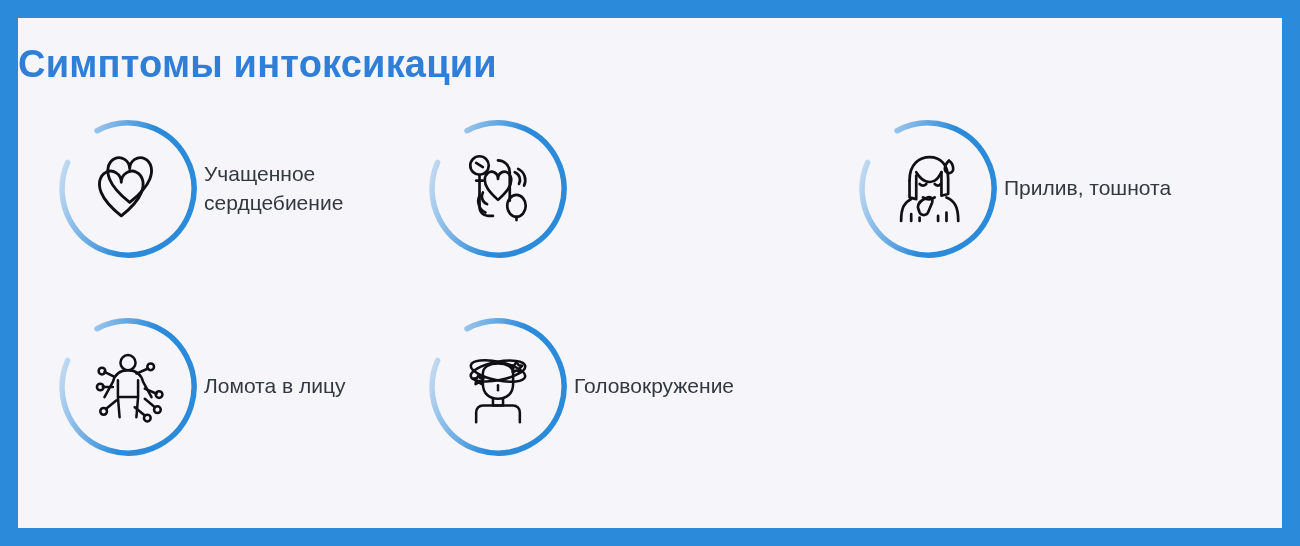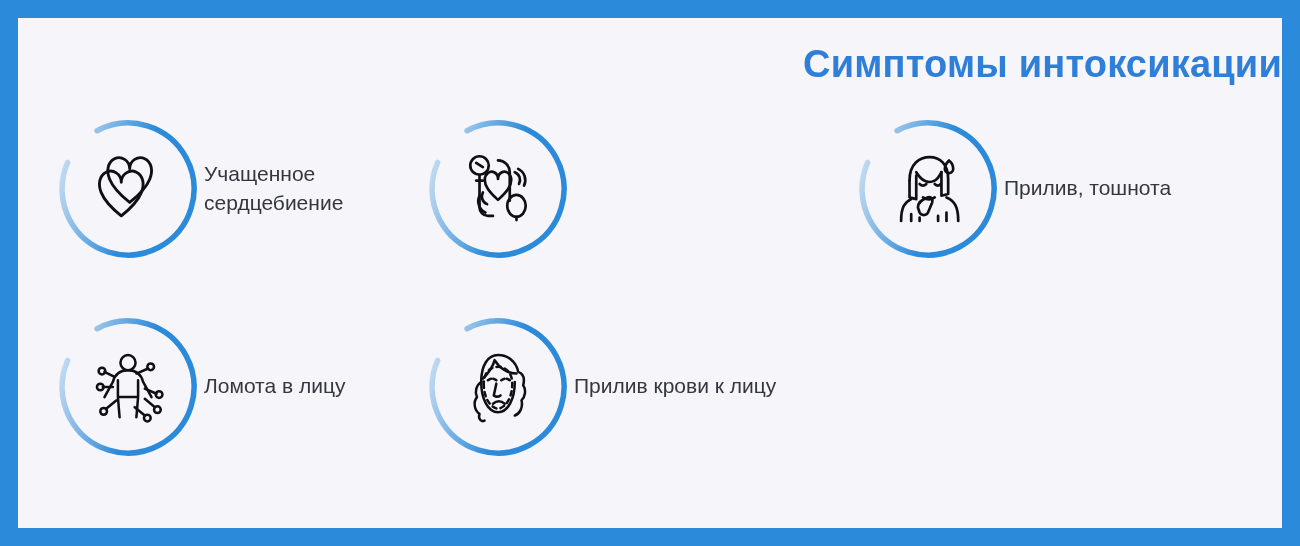--- a/index.html
+++ b/index.html
@@ -30,21 +30,21 @@
     box-sizing: border-box;
     background: #f5f5fa;
     display: flex;
     flex-direction: column;
   }
 
   #title {
     color: #2f7fd8;
     font-size: 38px;
     font-weight: bold;
-    text-align: right;
+    text-align: left;
     letter-spacing: 0.2px;
     margin-top: 26px;
     line-height: 1.1;
     user-select: none;
   }
 
   #grid {
     flex: 1;
     display: grid;
     grid-template-columns: 370px 430px 400px;
@@ -181,35 +181,35 @@
             <circle cx="17" cy="50" r="4"></circle>
             <circle cx="87" cy="59" r="4"></circle>
             <circle cx="85" cy="77" r="4"></circle>
             <circle cx="21" cy="79" r="4"></circle>
             <circle cx="73" cy="87" r="4"></circle>
           </svg>
         </div>
         <div class="label">Ломота в лицу</div>
       </div>
 
-
-      <div class="item r2c3">
+      <div class="item r2c2">
         <div class="badge">
           <svg class="ring" viewBox="0 0 140 140">
             <circle cx="70" cy="70" r="66" fill="none" stroke="url(#g1)" stroke-width="5.5" stroke-linecap="round" stroke-dasharray="370 45" transform="rotate(-118 70 70)"></circle>
           </svg>
           <svg class="glyph" viewBox="0 0 100 100" fill="none" stroke="#101014" stroke-width="3" stroke-linecap="round" stroke-linejoin="round">
-            <path d="M30 44 C30 24 38 12 50 12 C62 12 72 20 74 32 C80 34 82 40 80 48 C84 54 82 62 78 66 C80 74 76 82 70 84"></path>
-            <path d="M30 44 C24 48 22 56 25 62 C20 68 22 78 28 82 C26 88 30 92 34 90"></path>
-            <path d="M30 44 C30 64 38 80 50 80 C62 80 70 64 70 44"></path>
-            <path d="M32 40 C38 34 44 26 46 18 C52 28 62 34 72 34"></path>
-            <path d="M48 46 L45 60 q4 3 8 0"></path>
-            <path d="M38 42 q5 -4 10 0 M54 42 q5 -4 10 0" stroke-dasharray="4 3"></path>
-            <path d="M44 70 q7 -6 14 0"></path>
-            <path d="M33 46 C33 62 40 74 50 76 C60 74 67 62 67 46 C67 34 60 26 50 26 C40 26 33 34 33 46 Z" stroke-dasharray="5 5"></path>
-          </svg>
-        </div>
-        <div class="label">Прилив крови к лицу</div>
-      </div>
+            <path d="M32 34 C32 26 40 22 50 22 C60 22 68 26 68 34 L68 46 C68 58 60 64 50 64 C40 64 32 58 32 46 Z"></path>
+            <path d="M44 64 v8 h12 v-8"></path>
+            <path d="M24 92 V80 a8 8 0 0 1 8 -8 h36 a8 8 0 0 1 8 8 v12"></path>
+            <path d="M50 48 q0 4 0 6"></path>
+            <ellipse cx="50" cy="31" rx="33" ry="11" transform="rotate(-11 50 31)"></ellipse>
+            <ellipse cx="50" cy="31" rx="33" ry="11" transform="rotate(12 50 31)"></ellipse>
+            <path d="M72 20 l2.5 4 4.5 0.6 -3.3 3.3 0.8 4.6 -4.5 -2.2 -4.5 2.2 0.8 -4.6 -3.3 -3.3 4.5 -0.6 Z"></path>
+            <path d="M27 36 l2 3.3 3.8 0.5 -2.8 2.8 0.7 3.9 -3.7 -1.9 -3.7 1.9 0.7 -3.9 -2.8 -2.8 3.8 -0.5 Z"></path>
+          </svg>
+        </div>
+        <div class="label">Головокружение</div>
+      </div>
+
 
     </div>
   </div>
 </div>
 
 </body></html>

